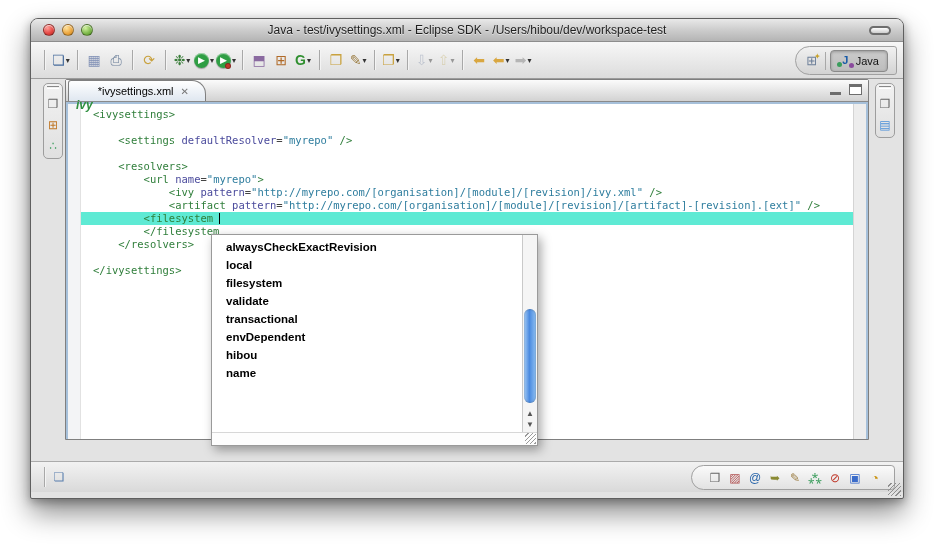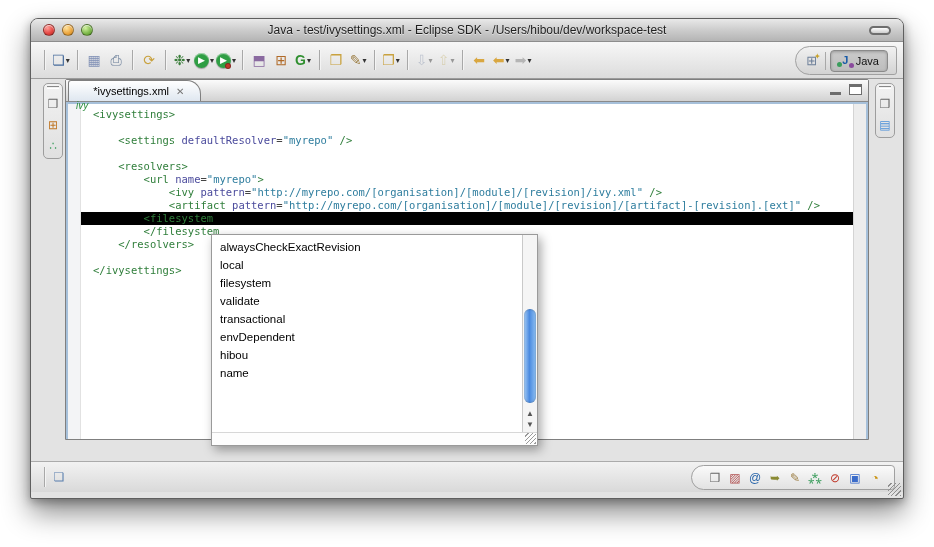--- a/index.html
+++ b/index.html
@@ -74,52 +74,52 @@
   
   .editor-col { flex:1; display:flex; flex-direction:column; }
   .editor-frame { height:361px; border:1px solid #7f7f7f; background:#fff;
                   display:flex; flex-direction:column; border-radius:2px 2px 0 0; }
   .tabbar { height:22px; background:linear-gradient(#fbfbfb,#d2d2d2); display:flex;
             align-items:flex-end; position:relative; border-bottom:1px solid #8a8a8a; }
   .etab { height:21px; margin-left:2px; display:flex; align-items:center; gap:5px;
           padding:0 14px 0 7px; border:1px solid #7f7f7f; border-bottom:none;
           border-radius:3px 14px 0 0; background:linear-gradient(#ffffff,#dfe7f0);
           font-size:11px; color:#000; }
-  .ivy-glyph { font-size:10px; font-style:italic; font-weight:normal; color:#2f8f3f;margin-top:28px; }
+  .ivy-glyph { font-size:12px; font-style:italic; font-weight:bold; color:#2f8f3f;margin-top:28px; }
   .etab .close { font-size:10px; color:#777; border:1px solid transparent; padding:0 1px; }
   .winbtns { position:absolute; right:6px; top:4px; display:flex; gap:8px; }
   .wb { width:13px; height:11px; }
   .wb.min { border-bottom:3px solid #6d6d6d; height:9px; width:11px; margin-top:2px; }
   .wb.max { border:1px solid #6d6d6d; border-top:3px solid #6d6d6d; background:#fff; }
 
   .editor-body { flex:1; display:flex; border:2px solid #a6c0da; border-bottom:none; background:#fff; }
   .ruler { width:13px; background:#f3f4f6; border-right:1px solid #e2e2e2; }
   .code-area { flex:1; position:relative; padding:4px 0 0 0; overflow:hidden;
                font-family:"DejaVu Sans Mono", monospace; font-size:10.5px; line-height:13px; }
   .cl { height:13px; white-space:pre; padding-left:12px; color:#333; }
-  .cl.hl { background:#000000; }
+  .cl.hl { background:#5eead4; }
   .c-g { color:#2f7e3a; }
   .c-a { color:#4a4a9c; }
   .c-o { color:#444444; }
   .c-v { color:#2e7d9e; }
   .caret { display:inline-block; width:1px; height:11px; background:#000; vertical-align:-2px; }
   .overview { width:13px; background:#ededed; border-left:1px solid #d4d4d4; }
 
   .bottom-tab-row { height:20px; position:relative; }
   .bottom-tab { position:absolute; left:7px; top:0; padding:1px 11px 2px;
                 border:1px solid #6f6f6f; border-top:none; border-radius:0 0 4px 4px;
                 background:#fff; font-size:11px; color:#000; }
 
   
   .popup { position:absolute; left:180px; top:215px; width:327px; height:212px;
            background:#fff; border:1px solid #9a9a9a; box-shadow:3px 4px 10px rgba(0,0,0,.35);
            display:flex; flex-direction:column; z-index:50; }
   .popup-top { flex:1; display:flex; }
   .plist { flex:1; padding-top:3px; overflow:hidden; }
-  .pitem { height:18px; line-height:18px; font-size:11.5px; color:#000; padding-left:8px; white-space:nowrap; }
+  .pitem { height:18px; line-height:18px; font-size:11.5px; color:#000; padding-left:14px; white-space:nowrap;font-weight:bold; }
   .pitem .psel { background:#b4d5fd; }
   .pscroll { width:15px; border-left:1px solid #c9c9c9; background:#f5f5f5;
              position:relative; }
   .pthumb { position:absolute; left:1px; right:1px; top:74px; height:94px; border-radius:7px;
             background:linear-gradient(90deg,#a6cdf7,#4a8ae0 45%,#8fc0f2);
             box-shadow:inset 0 0 2px rgba(0,0,0,.35); }
   .parrows { position:absolute; bottom:2px; left:0; right:0; display:flex; flex-direction:column;
              align-items:center; gap:1px; }
   .parrow { font-size:8px; color:#555; line-height:10px; }
   .popup-bottom { height:13px; border-top:1px solid #d7d7d7; position:relative; background:#fdfdfd; }

